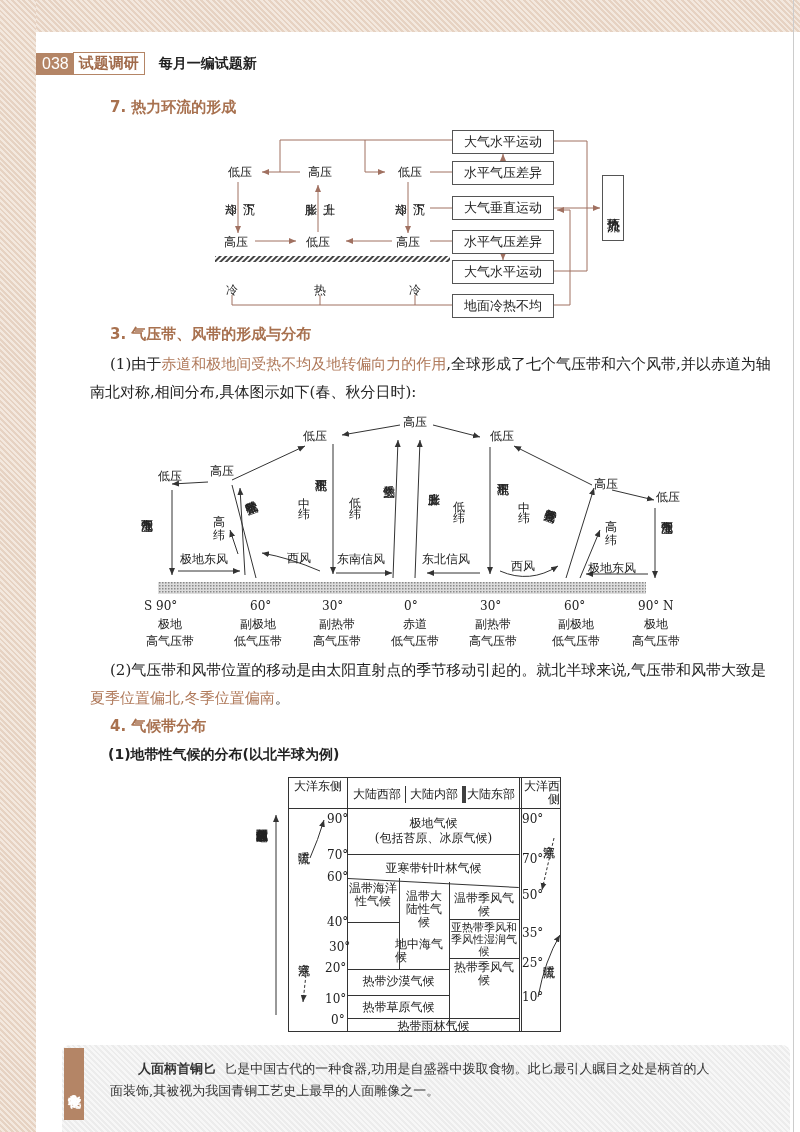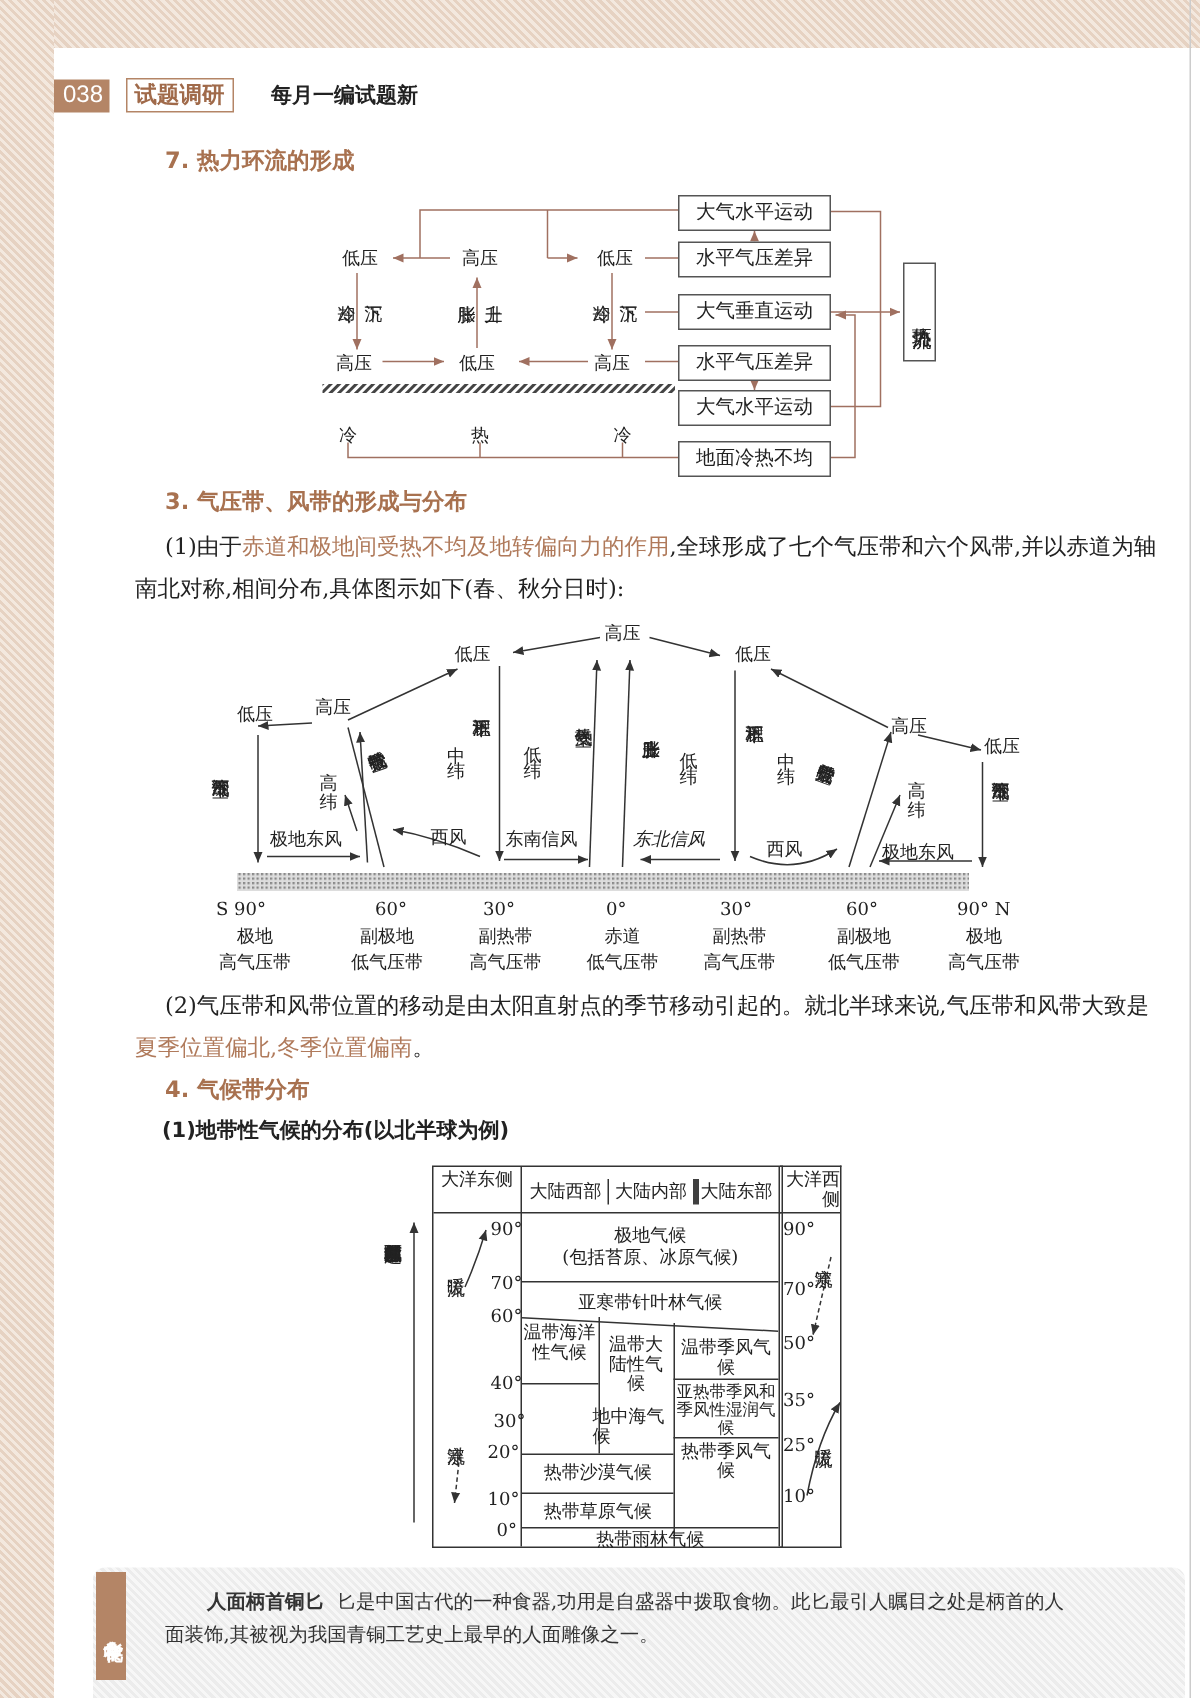--- a/index.html
+++ b/index.html
@@ -1,21 +1,21 @@
 <!DOCTYPE html>
 <html><head>
 <meta charset="utf-8">
 <style>
   html,body{margin:0;padding:0;}
   body{width:800px;height:1132px;position:relative;overflow:hidden;background:#fff;font-family:"DejaVu Sans","Liberation Sans",sans-serif;color:#222;}
   .bg-top{position:absolute;left:0;top:0;width:800px;height:32px;background:repeating-linear-gradient(45deg,#e6d2c2 0 2px,#f3e8de 2px 4px);}
   .bg-left{position:absolute;left:0;top:0;width:36px;height:1132px;background:repeating-linear-gradient(45deg,#e6d2c2 0 2px,#f3e8de 2px 4px);}
   .page{position:absolute;left:36px;top:32px;width:760px;height:1100px;background:#fff;border-top-left-radius:24px;}
   .right-edge{position:absolute;left:793px;top:0;width:1px;height:1132px;background:#ccc;}
-  .hdr{position:absolute;left:36px;top:52px;display:flex;align-items:center;gap:11px;}
+  .hdr{position:absolute;left:36px;top:52px;display:flex;align-items:center;}
   .pg-num{background:#b48566;color:#fff;font-size:16px;padding:2px 4px 2px 6px;font-family:"Liberation Sans",sans-serif;}
   .sec-tag{border:1px solid #b48566;color:#a06a4a;font-weight:bold;font-size:15px;padding:1px 5px;background:#fff;}
   .hdr-sub{margin-left:14px;font-size:14px;color:#222;font-weight:bold;}
   .h2{position:absolute;font-weight:bold;color:#a8714f;font-size:15px;}
   .para{position:absolute;font-family:"DejaVu Serif",serif;font-size:15px;line-height:28px;color:#222;}
   .hl{color:#b07a5b;}
   .box{position:absolute;border:1px solid #555;background:#fff;font-family:"DejaVu Serif",serif;font-size:13px;text-align:center;}
   .lbl{position:absolute;font-family:"DejaVu Serif",serif;font-size:12px;color:#222;white-space:nowrap;}
   .vlbl{position:absolute;font-family:"DejaVu Serif",serif;font-size:12px;writing-mode:vertical-rl;letter-spacing:0;line-height:13px;}
   svg{position:absolute;left:0;top:0;}
@@ -162,21 +162,21 @@
 <span class="vlbl" style="left:314px;top:470px;">堆积下沉</span>
 <span class="vlbl" style="left:382px;top:476px;">空气受热</span>
 <span class="vlbl" style="left:427px;top:484px;">膨胀上升</span>
 <span class="vlbl" style="left:496px;top:474px;">堆积下沉</span>
 <span class="vlbl" style="left:542px;top:500px;height:40px;transform:rotate(20deg);">暖空气被抬升</span>
 <span class="vlbl" style="left:660px;top:512px;height:40px;">空气冷却下沉</span>
 
 <span class="lbl" style="left:180px;top:551px;">极地东风</span>
 <span class="lbl" style="left:287px;top:550px;">西风</span>
 <span class="lbl" style="left:337px;top:551px;">东南信风</span>
-<span class="lbl" style="left:422px;top:551px;font-style:italic;">东北信风</span>
+<span class="lbl" style="left:422px;top:551px;">东北信风</span>
 <span class="lbl" style="left:511px;top:558px;">西风</span>
 <span class="lbl" style="left:588px;top:560px;">极地东风</span>
 
 <span class="lbl" style="left:144px;top:599px;">S 90°</span>
 <span class="lbl" style="left:250px;top:599px;">60°</span>
 <span class="lbl" style="left:322px;top:599px;">30°</span>
 <span class="lbl" style="left:404px;top:599px;">0°</span>
 <span class="lbl" style="left:480px;top:599px;">30°</span>
 <span class="lbl" style="left:564px;top:599px;">60°</span>
 <span class="lbl" style="left:638px;top:599px;">90° N</span>

